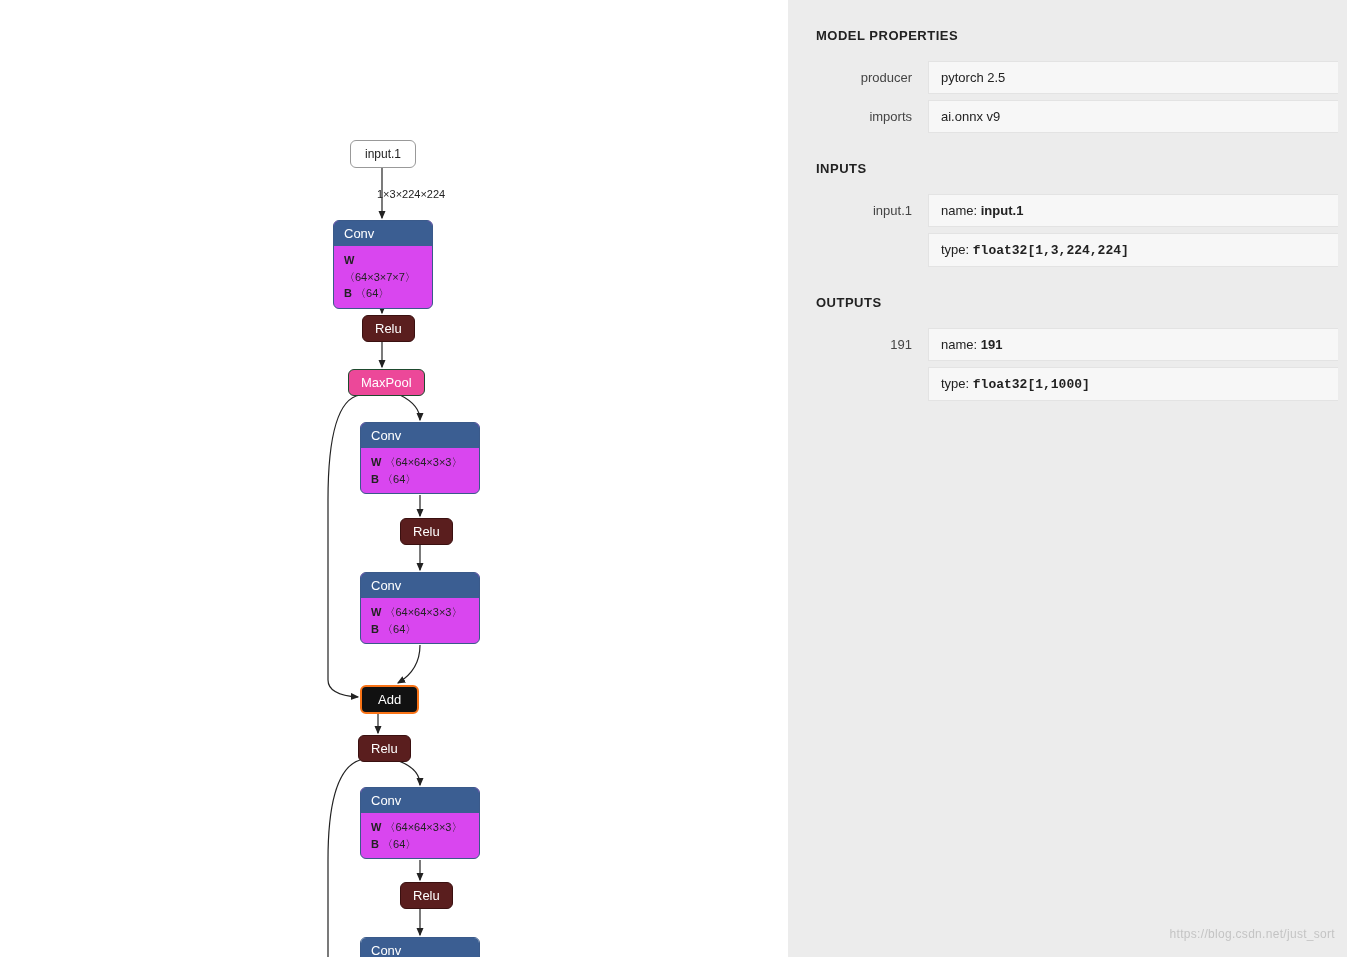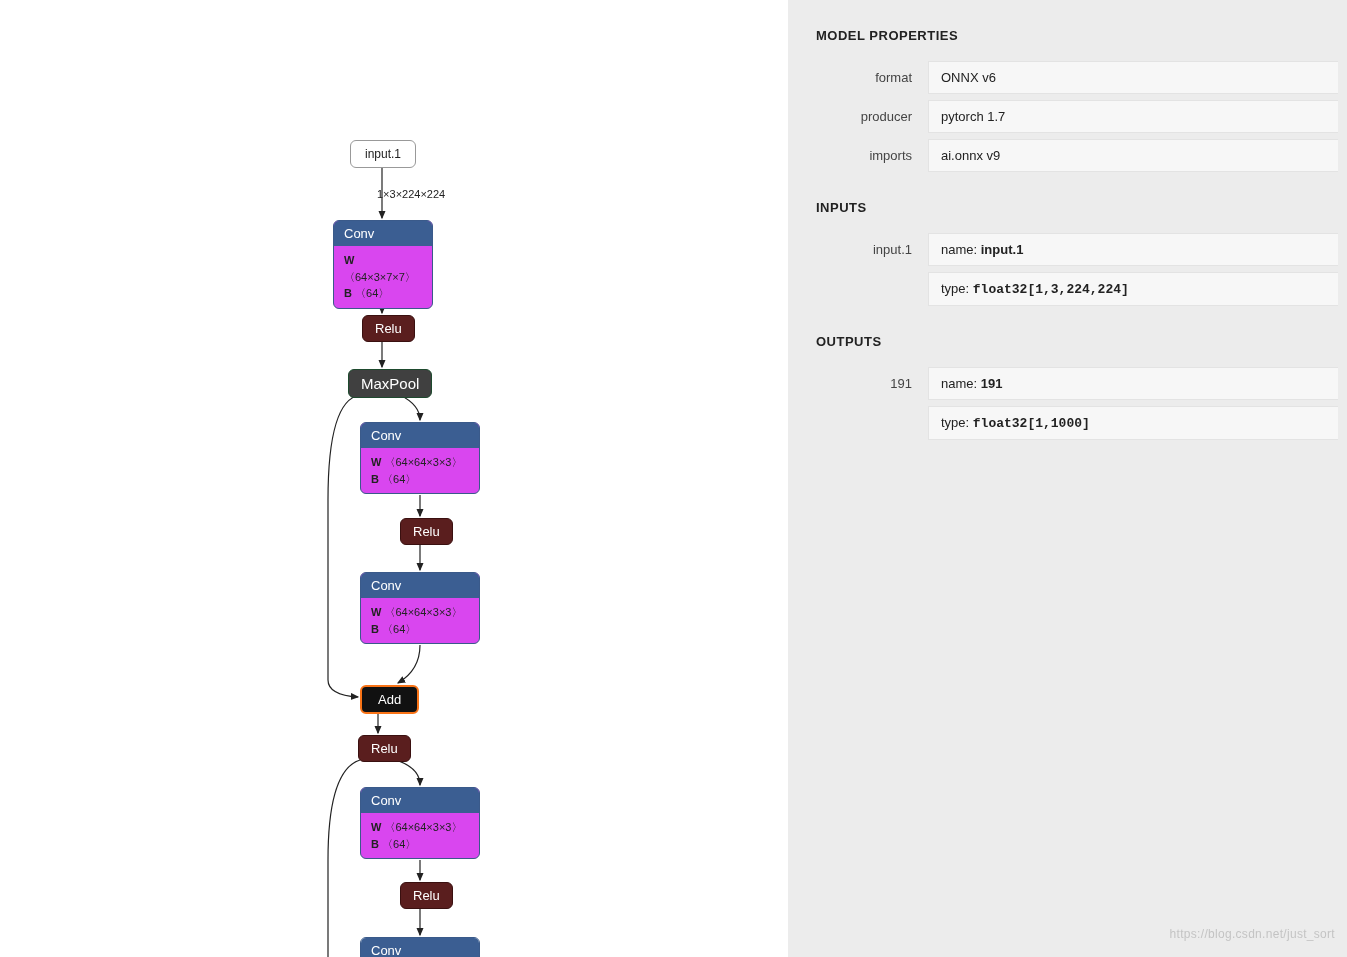--- a/index.html
+++ b/index.html
@@ -16,21 +16,21 @@
 
 
 .node { position: absolute; border-radius: 6px; font-size: 12px; }
 .input-node { border: 1px solid #999; background: #fff; padding: 6px 14px; border-radius: 6px; text-align: center; }
 .tensor-label { position: absolute; font-size: 11px; color: #222; }
 .conv-node { border: 1px solid #3a5a8a; border-radius: 6px; overflow: hidden; background: #d946ef; }
 .conv-head { background: #3b5e92; color: #fff; padding: 5px 10px; font-size: 13px; }
 .conv-body { padding: 6px 10px; font-size: 11px; line-height: 1.5; }
 .conv-body b { font-weight: 700; }
 .relu-node { background: #5a1e1e; color: #fff; padding: 5px 12px; border-radius: 6px; font-size: 13px; border: 1px solid #3a1010; }
-.pool-node { background: #404040; color: #fff; padding: 5px 12px; border-radius: 6px; font-size: 15px; border: 1px solid #1e4a2e; }
+.pool-node { background: #ec4899; color: #fff; padding: 5px 12px; border-radius: 6px; font-size: 13px; border: 1px solid #1e4a2e; }
 .add-node { background: #111; color: #fff; padding: 5px 16px; border-radius: 6px; font-size: 13px; border: 2px solid #f97316; }
 svg.edges { position: absolute; left: 0; top: 0; pointer-events: none; }
 .watermark { position: absolute; right: 12px; bottom: 16px; font-size: 12px; color: rgba(120,120,120,0.35); letter-spacing: 0.3px; }
 </style>
 </head>
 <body>
 
 <div class="canvas">
 
   <svg class="edges" width="788" height="957">
@@ -131,26 +131,22 @@
   <div class="node conv-node" style="left:360px; top:937px; width:120px;">
     <div class="conv-head">Conv</div>
   </div>
 
 </div>
 
 <div class="panel">
   <h2>MODEL PROPERTIES</h2>
 
   <div class="row">
-    <div class="row-label">format</div>
-    <div class="row-val">ONNX v6</div>
-  </div>
-  <div class="row">
     <div class="row-label">producer</div>
-    <div class="row-val">pytorch 1.7</div>
+    <div class="row-val">pytorch 2.5</div>
   </div>
   <div class="row">
     <div class="row-label">imports</div>
     <div class="row-val">ai.onnx v9</div>
   </div>
 
   <div class="section-gap"></div>
   <h2>INPUTS</h2>
 
   <div class="row">

